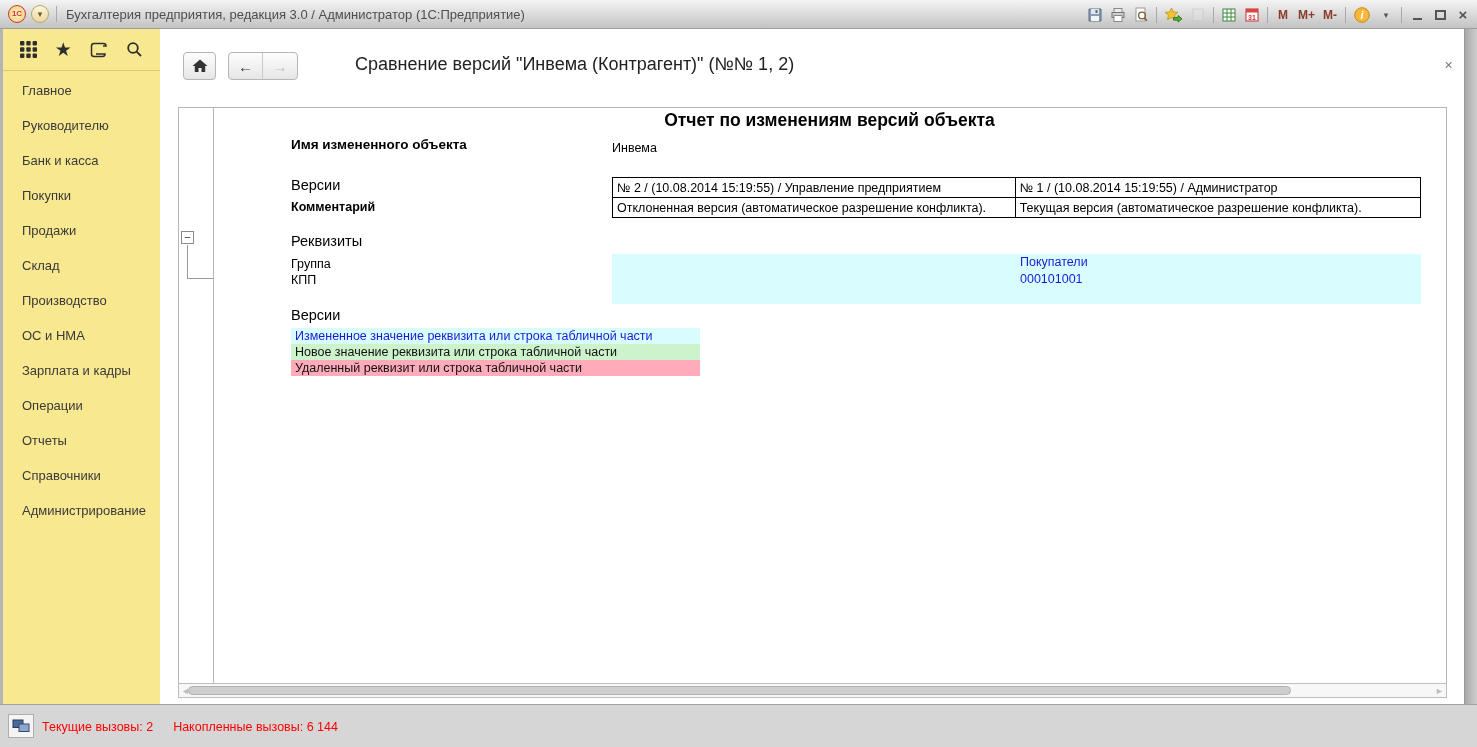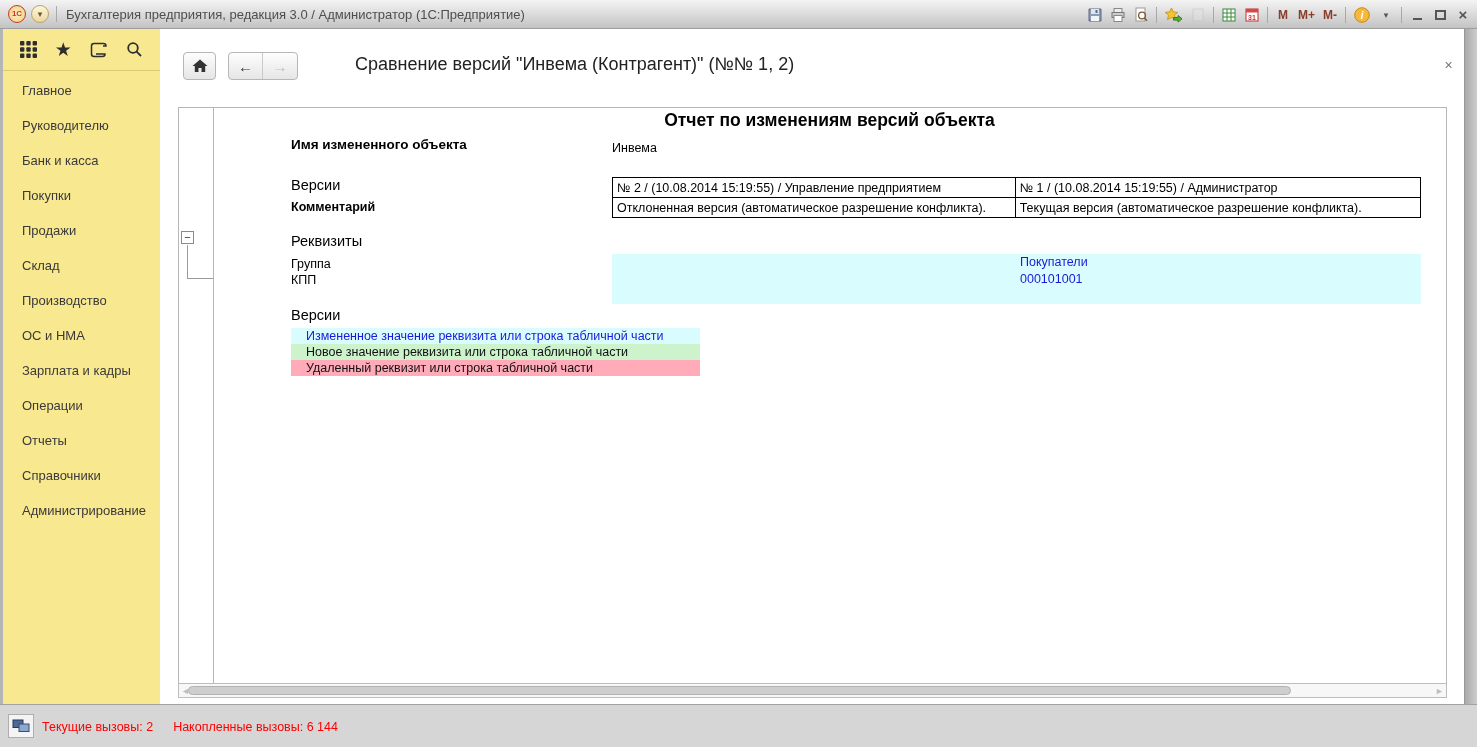--- a/index.html
+++ b/index.html
@@ -74,21 +74,21 @@
   table.versions td { border:1px solid #000; height:20px; padding:0 4px; font-size:12.5px; color:#000;
     white-space:nowrap; overflow:hidden; }
   table.versions td.c1 { width:403px; }
   table.versions td.c2 { width:406px; }
 
   .attr-block { position:absolute; left:612px; top:254px; width:809px; height:50px;
     display:grid; grid-template-columns:403px 406px; grid-template-rows:17px 17px; }
   .attr-cell { font-size:12.5px; line-height:17px; padding-left:5px; white-space:nowrap; }
 
   .legend-row { position:absolute; left:291px; width:409px; height:16px; line-height:16px;
-    font-size:12.5px; padding-left:15px; white-space:nowrap; overflow:hidden; }
+    font-size:12.5px; padding-left:4px; white-space:nowrap; overflow:hidden; }
 
   
   .hscroll { position:absolute; left:178px; top:683px; width:1269px; height:15px;
     background:#f7f7f7; border:1px solid #bdbdbd; }
   .hthumb { position:absolute; left:9px; top:2px; width:1103px; height:9px; background:#cecece;
     border:1px solid #b2b2b2; border-radius:5px; }
   .harrow { position:absolute; top:2px; font-size:9px; color:#bfbfbf; line-height:10px; }
   .harrow.left { left:2px; } .harrow.right { right:2px; }
 
   

